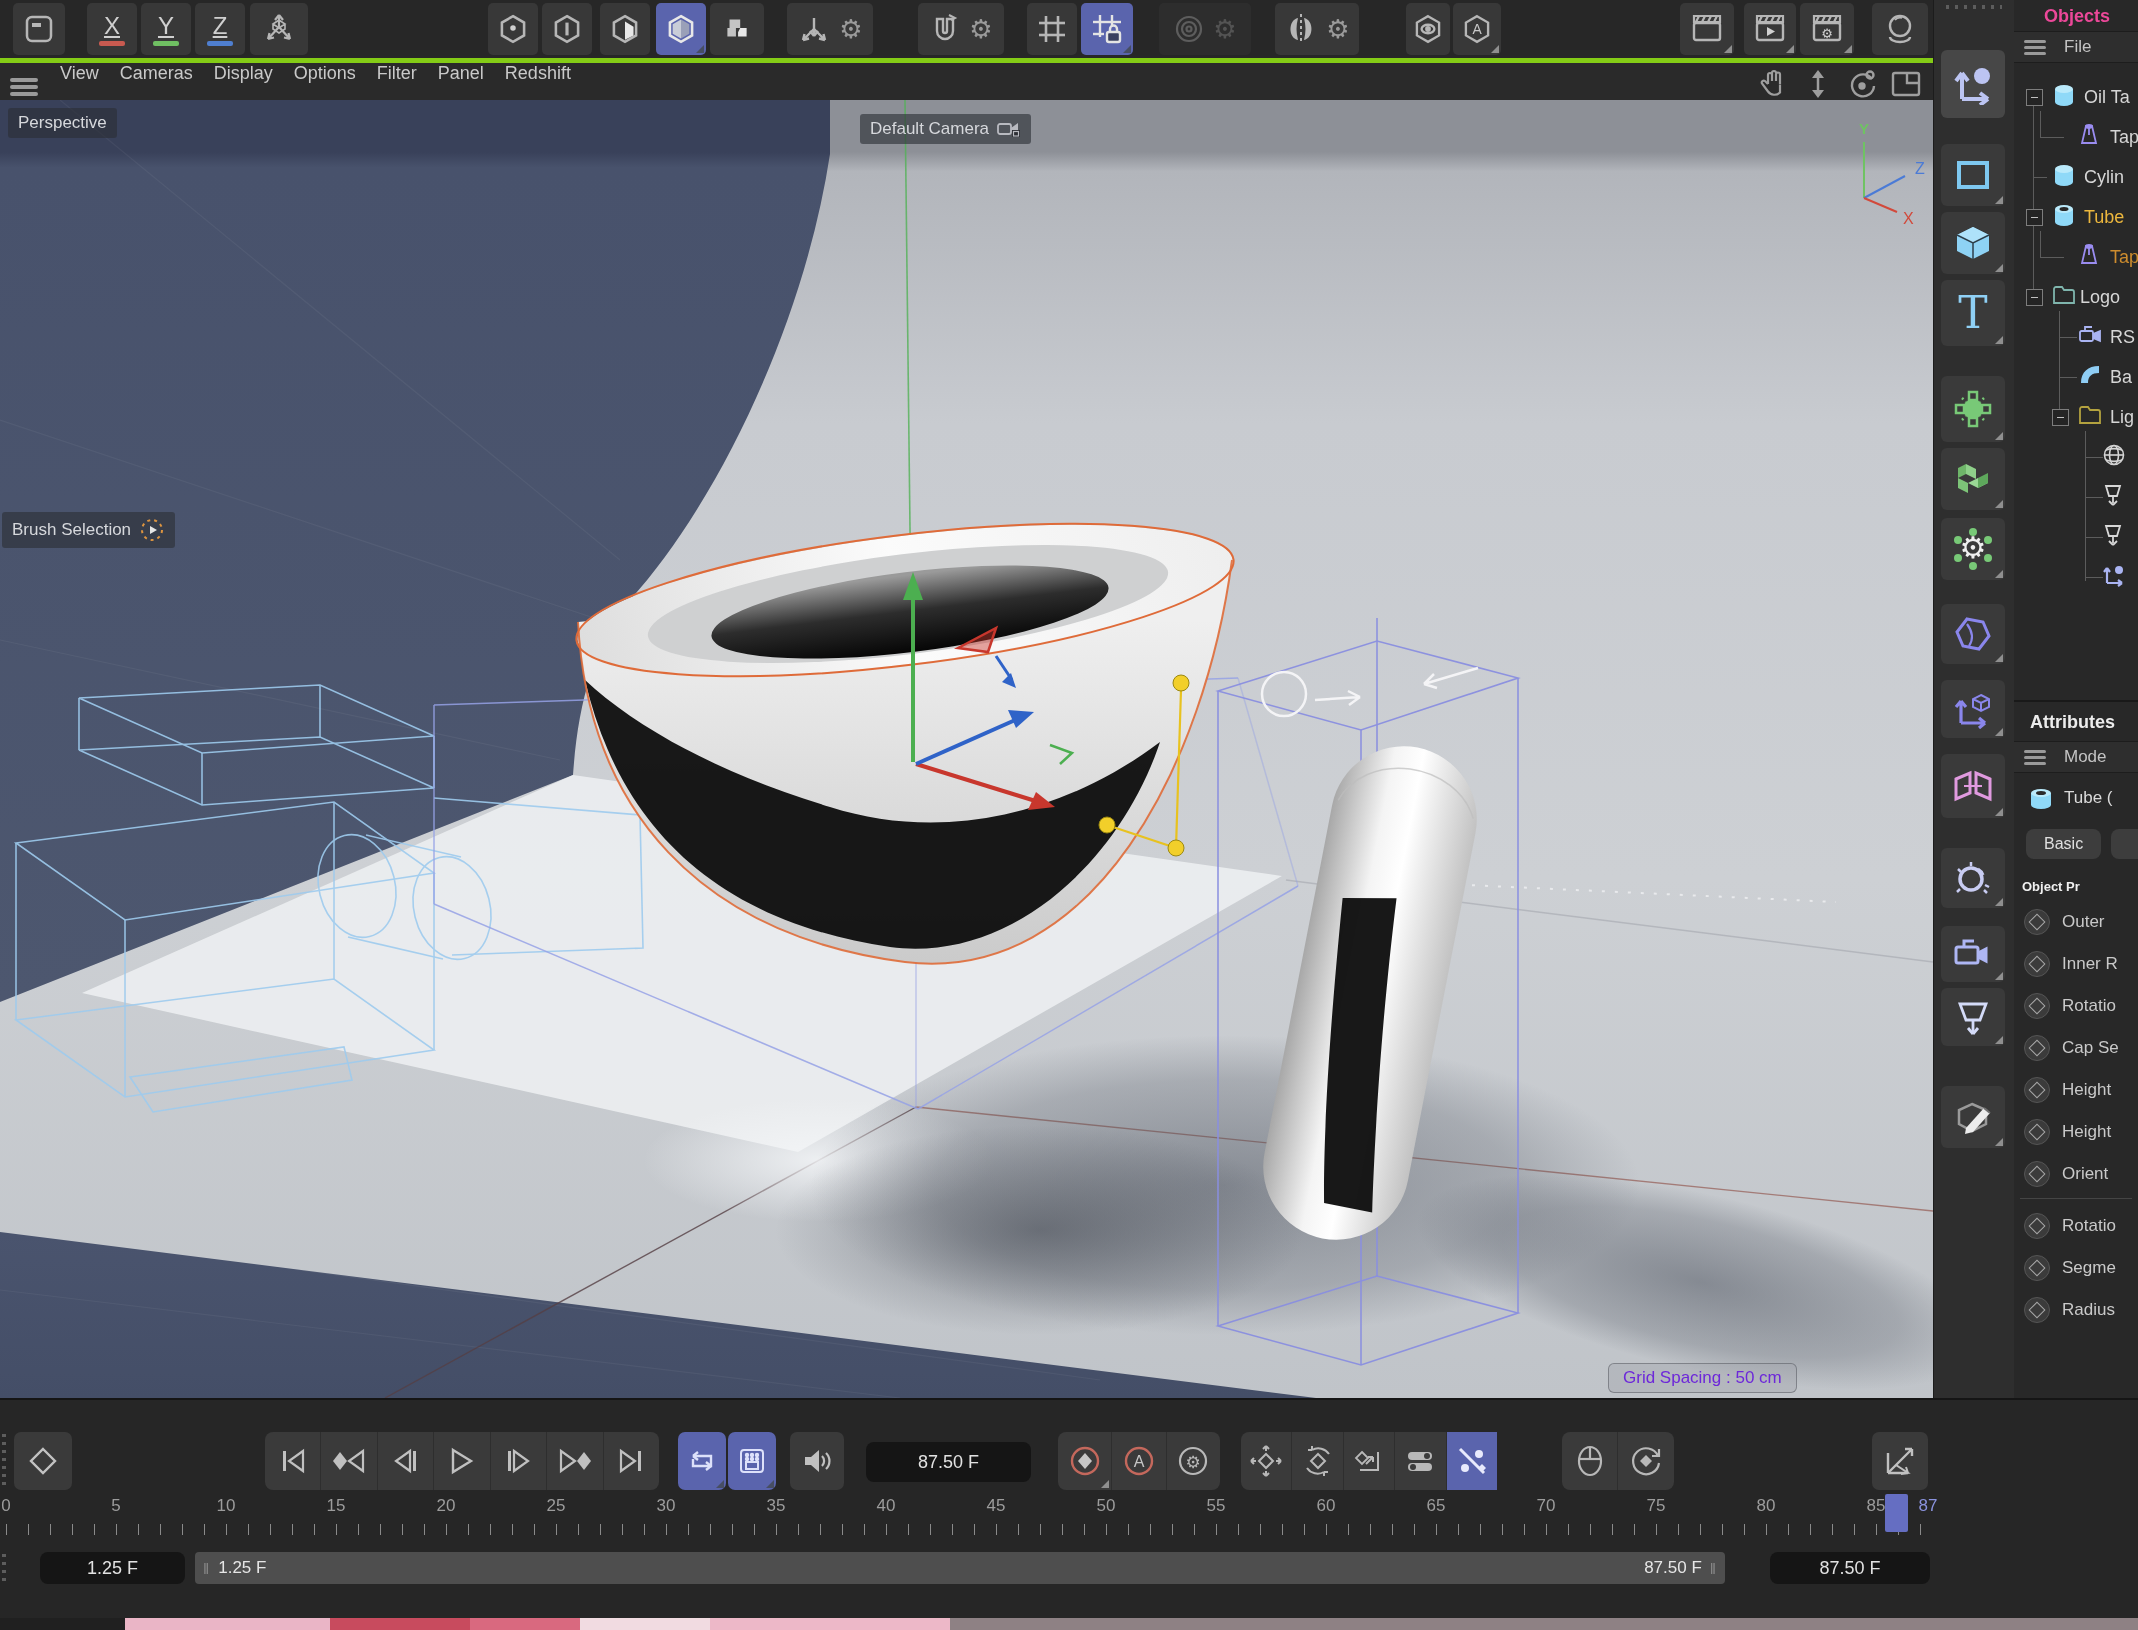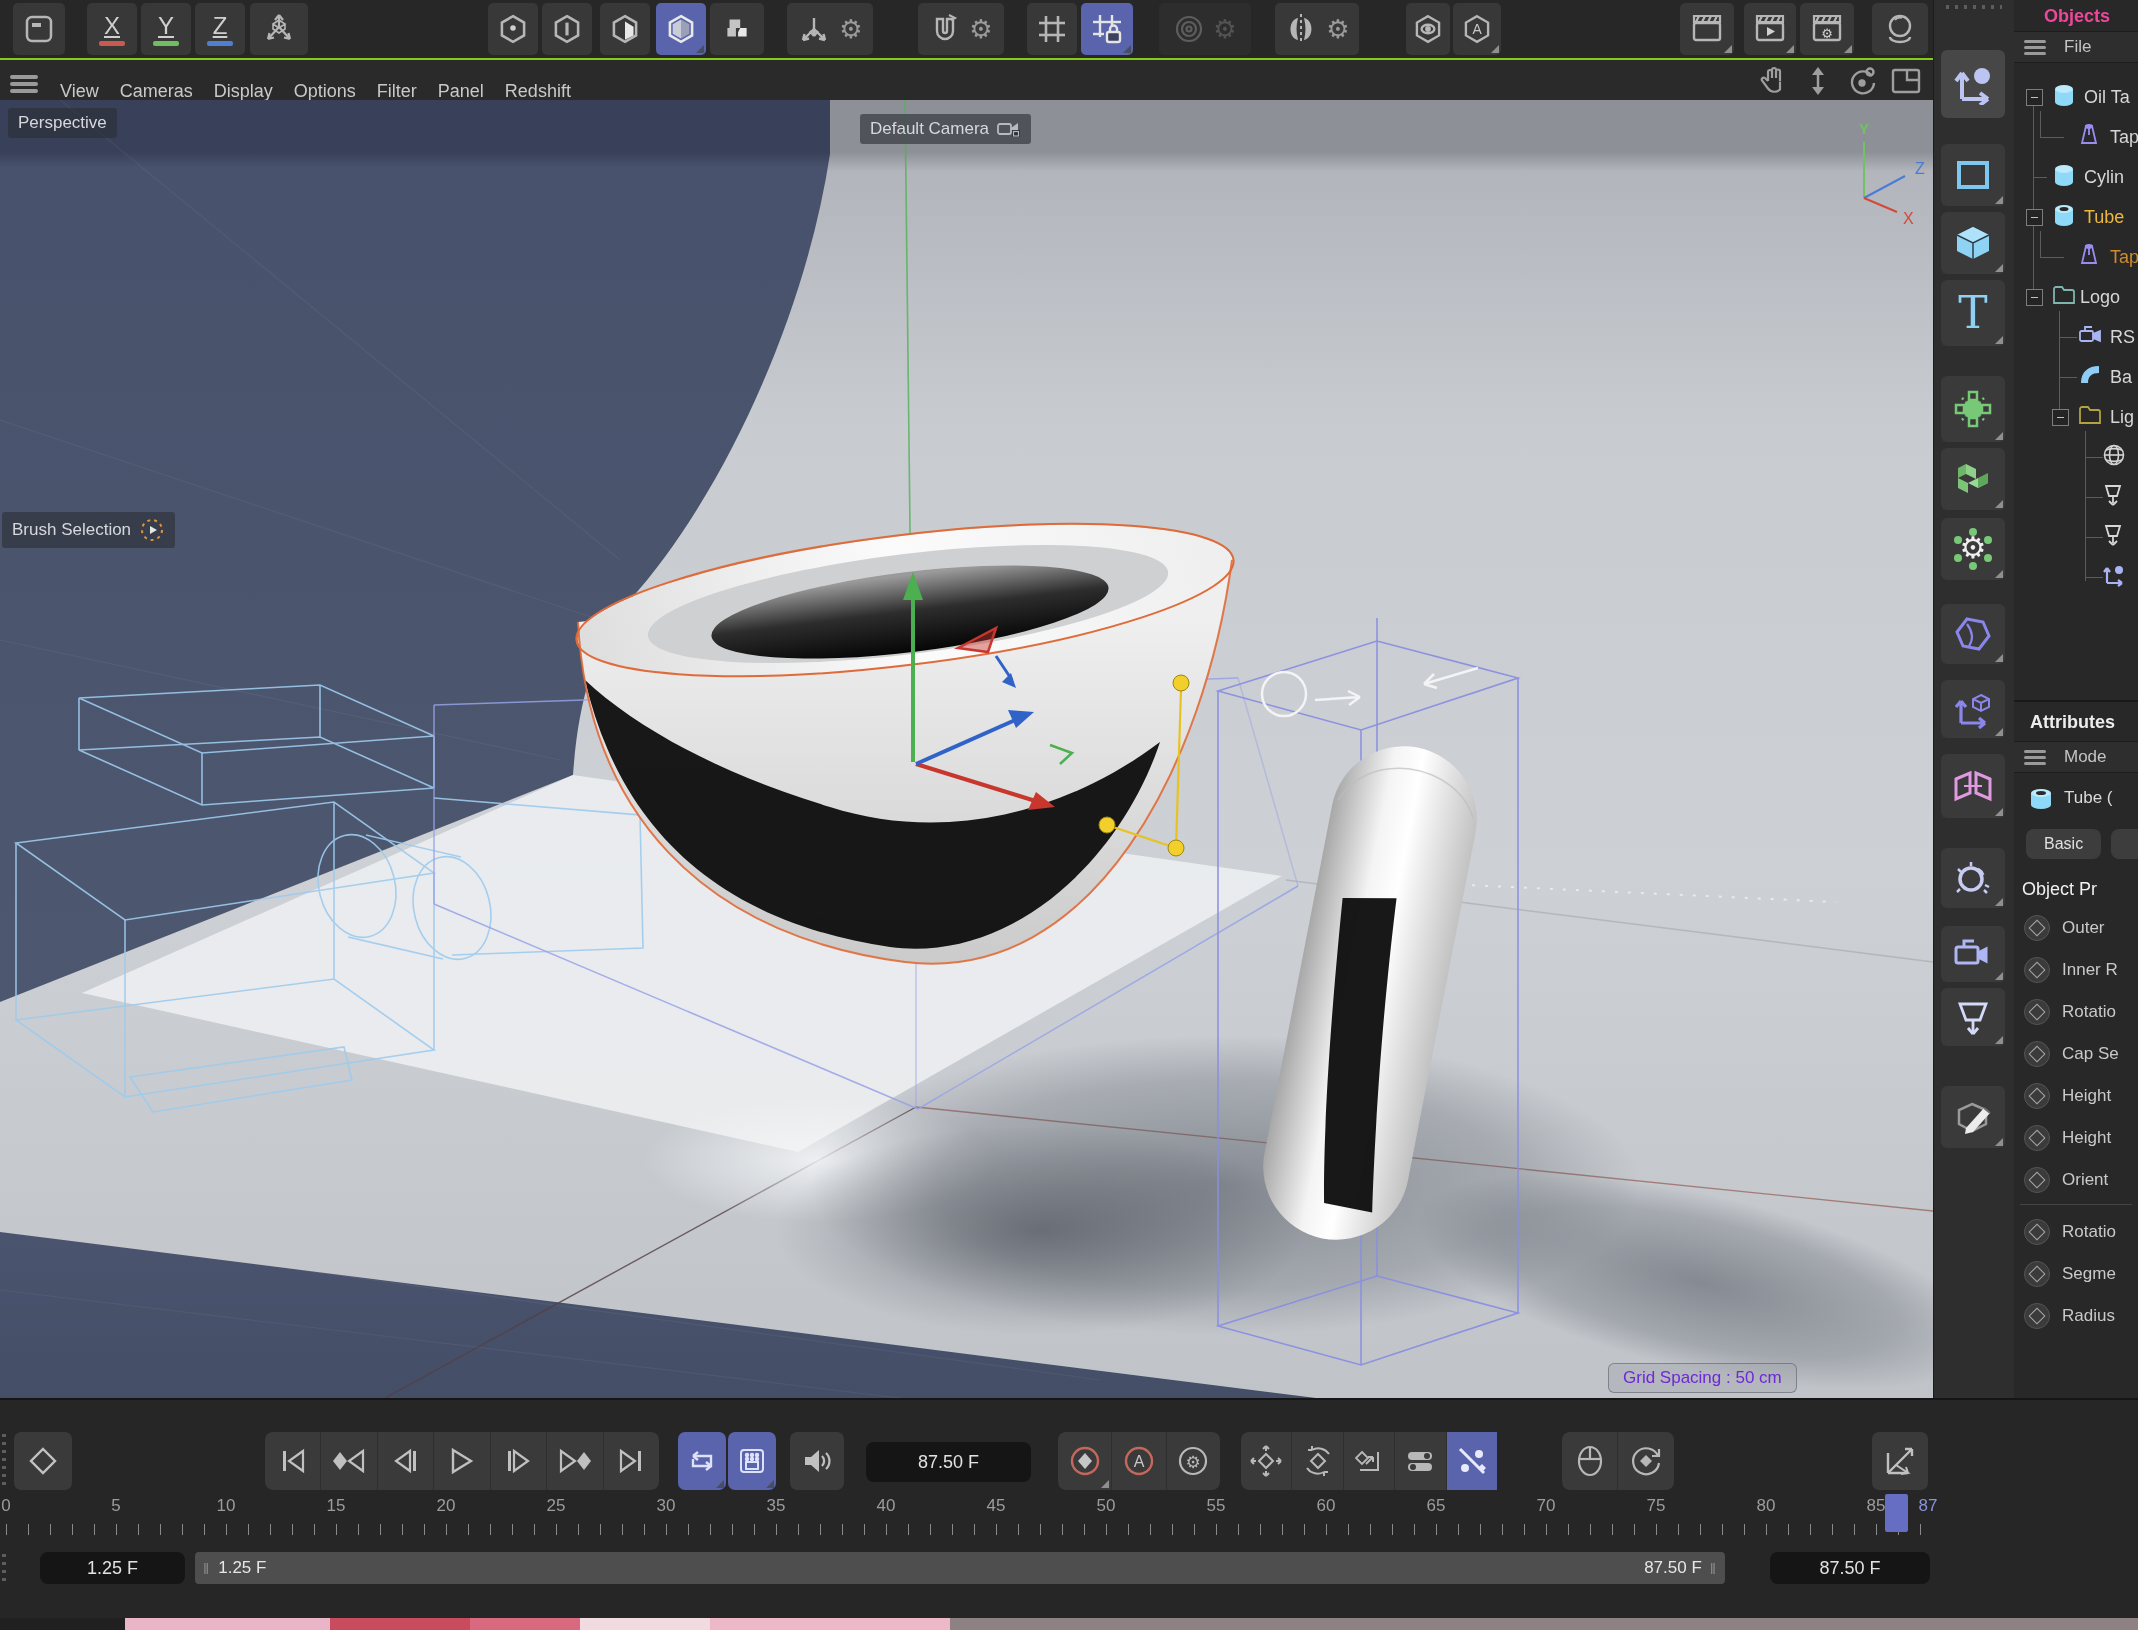--- a/index.html
+++ b/index.html
@@ -14,22 +14,22 @@
   .tile.dim{opacity:.38;}
   .fold::after{content:"";position:absolute;right:2px;bottom:2px;width:0;height:0;
         border-left:8px solid transparent;border-bottom:8px solid #8f8f8f;}
   .fold-d::after{border-bottom-color:#474e63;}
   .axisbtn{flex-direction:column;gap:1px;font-size:24px;color:#cfcfcf;}
   .axisbtn .bar{width:26px;height:5px;border-radius:2px;}
   .gear{font-size:26px;color:#9a9a9a;line-height:1;}
   svg.ic{display:block;}
   
   #menubar{left:0;top:58px;width:1933px;height:42px;background:#2a2a2a;
-           border-top:2px solid #84cc16;border-bottom:1px solid #191919;
-           display:flex;align-items:flex-end;}
+           border-top:5px solid #84cc16;border-bottom:1px solid #191919;
+           display:flex;align-items:flex-start;}
   #menubar .items{display:flex;gap:21px;padding-left:60px;font-size:18px;color:#c9c9c9;}
   .menu-item{cursor:default;}
   #hamburger-main{position:absolute;left:10px;top:12px;}
   .hamb div{width:28px;height:4px;background:#9a9a9a;border-radius:2px;margin:3px 0;}
   .hamb.small div{width:22px;height:3px;margin:3px 0;}
   .navicons{position:absolute;right:10px;top:4px;display:flex;gap:10px;}
   
   #viewport{left:0;top:100px;width:1933px;height:1298px;background:#c6c9ce;overflow:hidden;}
   .vlabel{position:absolute;font-size:17px;color:#d6d8dc;background:rgba(43,46,53,.62);
           padding:5px 10px;border-radius:3px;display:flex;align-items:center;gap:8px;}
@@ -60,21 +60,21 @@
   .gold{color:#ecb73d;}
   .orange2{color:#cd8c2e;}
   .conn{position:absolute;background:#5c5c5c;}
   
   #attrpanel{left:2014px;top:700px;width:124px;height:698px;background:#282828;overflow:hidden;
              border-top:2px solid #191919;}
   #attrpanel .title{font-size:18px;font-weight:bold;color:#ececec;padding:10px 0 8px 16px;}
   .objrow{display:flex;align-items:center;gap:10px;padding:12px 0 10px 14px;font-size:17px;color:#dadada;}
   .tabs{display:flex;gap:10px;padding:8px 0 10px 12px;}
   .pill{background:#3d3d3d;border-radius:8px;padding:6px 18px;font-size:16px;color:#e0e0e0;}
-  .section{font-size:18px;font-weight:normal;color:#f0f0f0;padding:10px 16px 4px 8px;}
+  .section{font-size:13px;font-weight:bold;color:#f0f0f0;padding:10px 16px 4px 8px;}
   .prow{position:absolute;left:0;width:124px;height:36px;display:flex;align-items:center;font-size:17px;color:#c9c9c9;}
   .prow .dia{position:absolute;left:10px;width:24px;height:24px;border-radius:50%;background:#3b3b3b;
        border:1px solid #555;display:flex;align-items:center;justify-content:center;}
   .prow .dia i{display:block;width:10px;height:10px;border:1.5px solid #a8a8a8;transform:rotate(45deg);}
   .prow span{position:absolute;left:48px;}
   .pdivider{position:absolute;left:6px;width:112px;height:1px;background:#454545;}
   
   #timeline{left:0;top:1398px;width:2138px;height:232px;background:#262626;border-top:2px solid #151515;}
   .ttile{position:absolute;top:32px;height:58px;background:#3a3a3a;border-radius:7px;
          display:flex;align-items:center;justify-content:center;}

